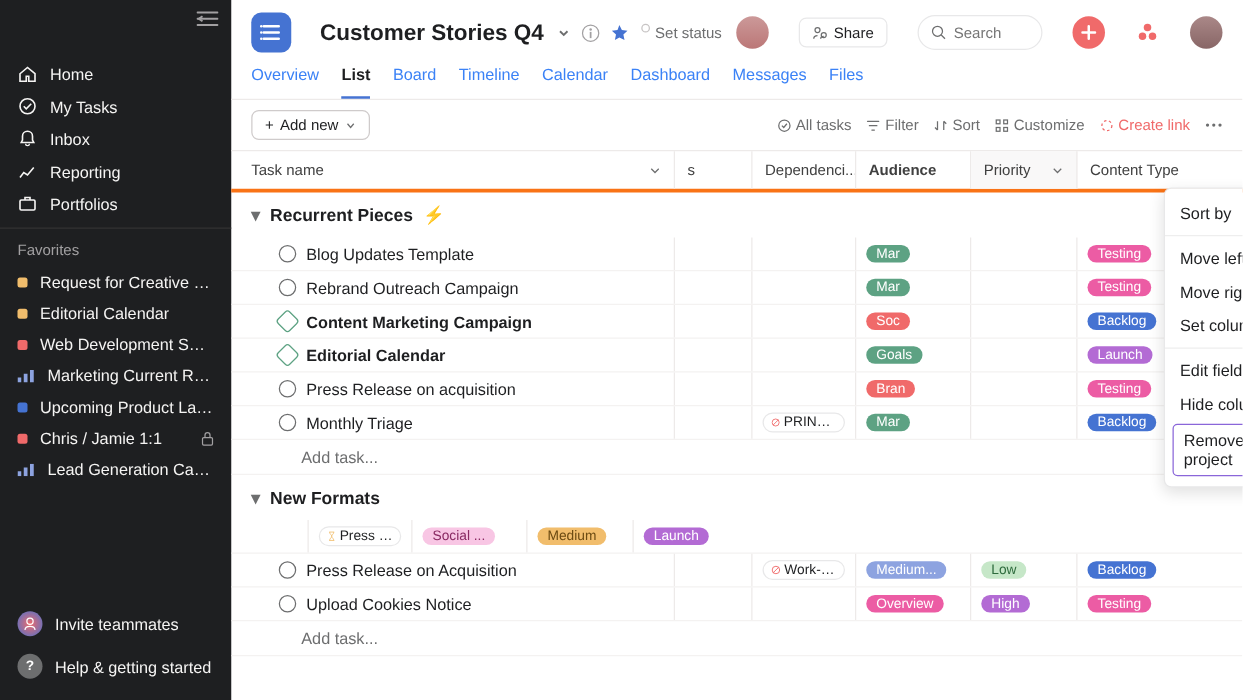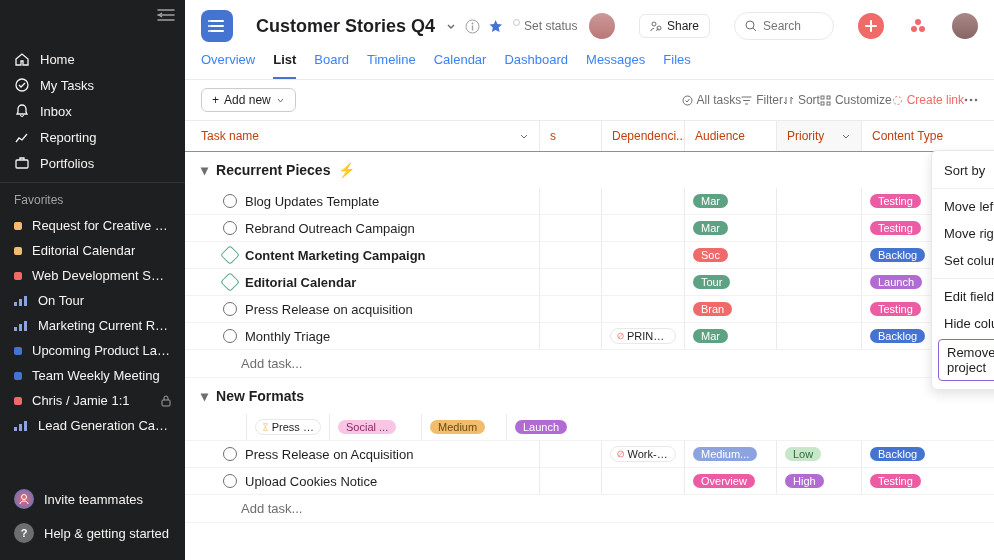--- a/index.html
+++ b/index.html
@@ -28,30 +28,30 @@
   .avatar { width:26px; height:26px; border-radius:50%; background:#ccc;}
   .share-btn { display:flex; align-items:center; gap:5px; padding:4px 10px; border:1px solid #e8e8e9; border-radius:6px; font-size:12px; cursor:pointer; background:#fff;}
   .search { display:flex; align-items:center; gap:6px; padding:6px 10px; border:1px solid #e8e8e9; border-radius:16px; width:100px; color:#6d6e6f; font-size:12px;}
   .search input { border:none; outline:none; width:60px; font-size:12px;}
   .circ-btn { width:26px; height:26px; border-radius:50%; display:flex; align-items:center; justify-content:center; cursor:pointer;}
   .tabs { display:flex; gap:18px; padding:10px 16px 0; border-bottom:1px solid #edeae9; font-size:13px;}
   .tabs .tab { padding:0 0 10px; cursor:pointer; color:#3b82f6;}
   .tabs .tab.active { color:#1e1f21; font-weight:600; border-bottom:2px solid #4573d2;}
   .toolbar { display:flex; align-items:center; gap:10px; padding:8px 16px; border-bottom:1px solid #edeae9;}
   .add-btn { display:flex; align-items:center; gap:5px; border:1px solid #cfcbcb; border-radius:6px; padding:4px 10px; font-size:12px; cursor:pointer; background:#fff;}
-  .tool-right { margin-left:auto; display:flex; color:#6d6e6f; font-size:12px;}
+  .tool-right { margin-left:auto; display:flex; gap:12px; color:#6d6e6f; font-size:12px;}
   .tool-right .tool { display:flex; align-items:center; gap:4px; cursor:pointer;}
   .create-link { color:#f06a6a;}
   .grid-body { flex:1; overflow:auto;}
-  .cols-header { display:flex; border-bottom:1px solid #f97316; color:#c2410c; font-size:12px;}
+  .cols-header { display:flex; border-bottom:3px solid #f97316; color:#404040; font-size:12px;}
   .col { padding:8px 10px; border-right:1px solid #edeae9; display:flex; align-items:center; gap:4px;  overflow:hidden;}
   .col.taskname { flex:0 0 355px; padding-left:16px;}
   .col.c-a { flex:0 0 62px; }
   .col.dep { flex:0 0 83px;}
-  .col.aud { flex:0 0 92px;}
+  .col.aud { flex:0 0 92px;font-weight:bold;}
   .col.pri { flex:0 0 85px;}
   .col.ct  { flex:0 0 93px; border-right:none;}
   .section-row { display:flex; align-items:center; gap:8px; padding:10px 16px; font-weight:600; font-size:14px;}
   .section-row .caret { color:#6d6e6f; cursor:pointer;}
   .task-row { display:flex; border-bottom:1px solid #f4f2f1; font-size:13px; height:27px; align-items:center;}
   .cell { border-right:1px solid #edeae9; padding:0 8px; height:100%; display:flex; align-items:center; overflow:hidden;}
   .cell.name { flex:0 0 355px; padding-left:38px; gap:8px;}
   .cell.name .chk { width:14px; height:14px; border:1.5px solid #6d6e6f; border-radius:50%; flex-shrink:0;}
   .cell.name .chk.ms { border-radius:3px; transform:rotate(45deg);}
   .cell.c-a { flex:0 0 62px;}
@@ -145,39 +145,25 @@
         <span class="txt">Web Development Sprint...</span>
       </div>
       <div class="item">
         <span class="bar-ic">
           <svg width="14" height="10" viewBox="0 0 14 10">
             <rect x="0" y="6" width="3" height="4" fill="#8da3e0"></rect>
             <rect x="5" y="3" width="3" height="7" fill="#8da3e0"></rect>
             <rect x="10" y="0" width="3" height="10" fill="#8da3e0"></rect>
           </svg>
         </span>
-        <span class="txt">On Tour</span>
-      </div>
-      <div class="item">
-        <span class="bar-ic">
-          <svg width="14" height="10" viewBox="0 0 14 10">
-            <rect x="0" y="6" width="3" height="4" fill="#8da3e0"></rect>
-            <rect x="5" y="3" width="3" height="7" fill="#8da3e0"></rect>
-            <rect x="10" y="0" width="3" height="10" fill="#8da3e0"></rect>
-          </svg>
-        </span>
         <span class="txt">Marketing Current Road...</span>
       </div>
       <div class="item">
         <span class="dot" style="background:#4573d2"></span>
         <span class="txt">Upcoming Product Laun...</span>
-      </div>
-      <div class="item">
-        <span class="dot" style="background:#4573d2"></span>
-        <span class="txt">Team Weekly Meeting</span>
       </div>
       <div class="item">
         <span class="dot" style="background:#f06a6a"></span>
         <span class="txt">Chris / Jamie 1:1</span>
         <span style="margin-left:auto;color:#a2a0a2">
           <svg width="10" height="12" viewBox="0 0 10 12">
             <rect x="1" y="5" width="8" height="6" rx="1" stroke="#a2a0a2" fill="none"></rect>
             <path d="M3 5V3a2 2 0 014 0v2" stroke="#a2a0a2" fill="none"></path>
           </svg>
         </span>
@@ -424,21 +410,21 @@
         </div>
       </div>
       <div class="task-row">
         <div class="cell name">
           <span class="chk ms" style="border-color:#5da283"></span>
           <span style="font-weight:600">Editorial Calendar</span>
         </div>
         <div class="cell c-a"></div>
         <div class="cell dep"></div>
         <div class="cell aud">
-          <span class="pill" style="background:#5da283;color:#fff">Tour</span>
+          <span class="pill" style="background:#5da283;color:#fff">Goals</span>
         </div>
         <div class="cell pri"></div>
         <div class="cell ct">
           <span class="pill" style="background:#b36bd4;color:#fff">Launch</span>
         </div>
       </div>
       <div class="task-row">
         <div class="cell name">
           <span class="chk" style=""></span>
           <span style="">Press Release on acquisition</span>

